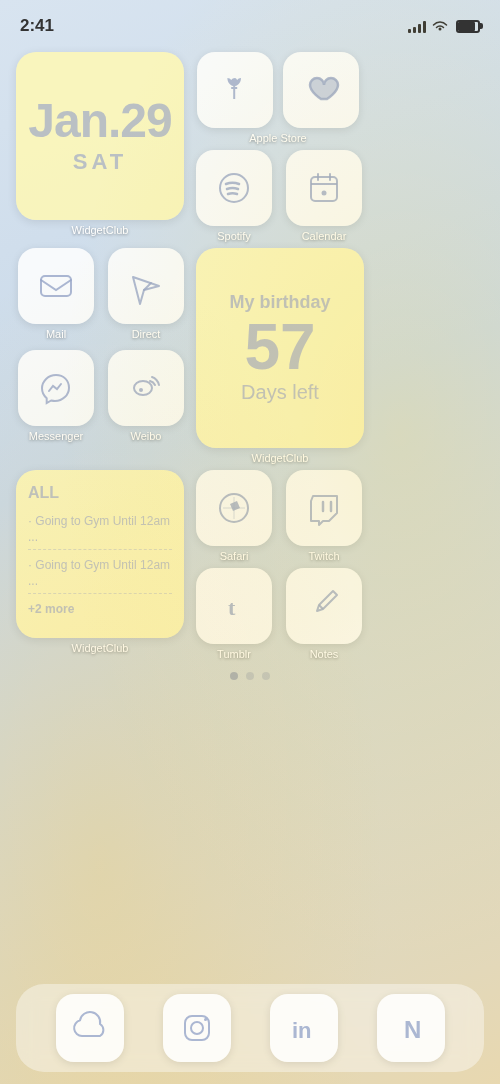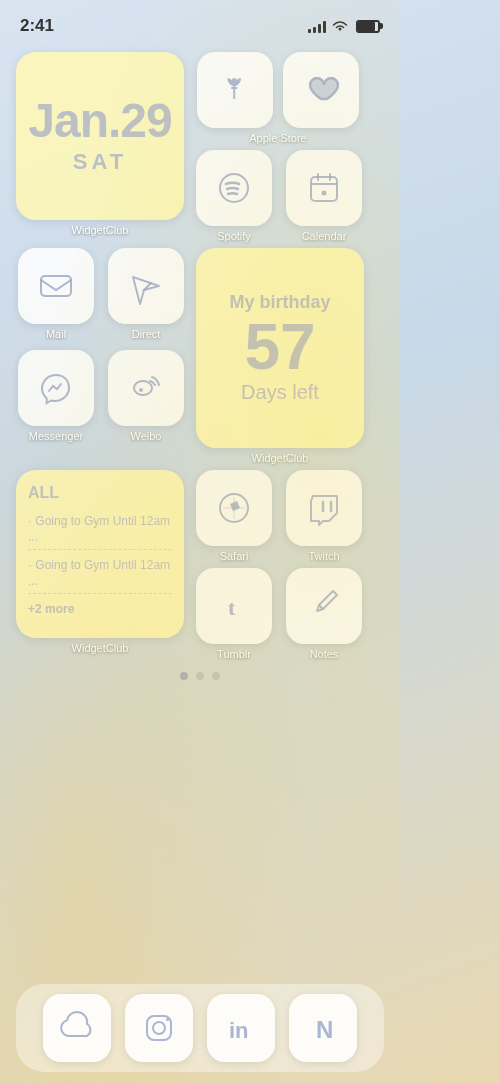--- a/index.html
+++ b/index.html
@@ -17,21 +17,21 @@
       inset: 0;
       background:
         radial-gradient(ellipse at 80% 40%, rgba(255,220,80,0.25) 0%, transparent 60%),
         radial-gradient(ellipse at 20% 80%, rgba(255,200,50,0.2) 0%, transparent 50%);
       pointer-events: none;
       z-index: 0;
     }
     .screen {
       position: relative;
       z-index: 1;
-      width: 400px;
+      width: 500px;
       height: 1084px;
     }
     
     .status-bar {
       display: flex;
       justify-content: space-between;
       align-items: center;
       padding: 12px 20px 4px;
       height: 44px;
     }

